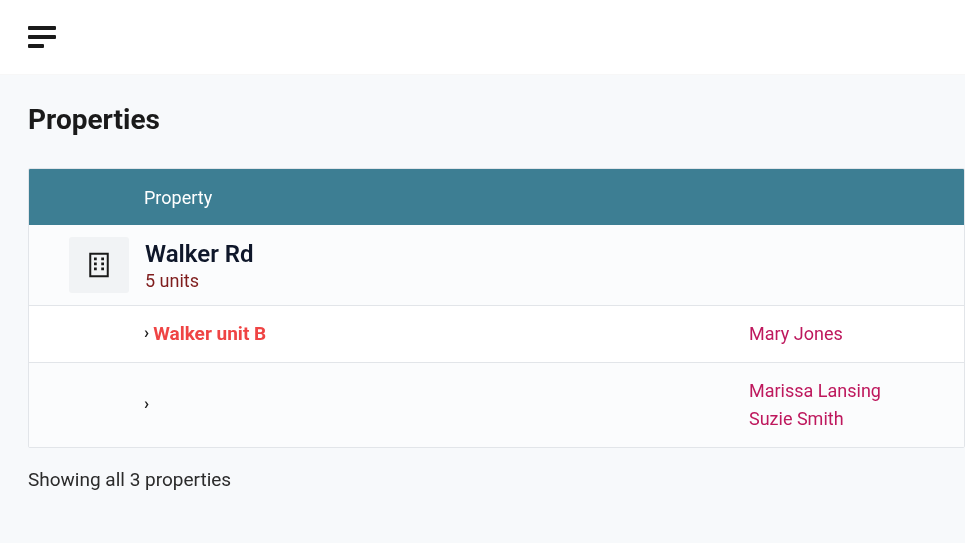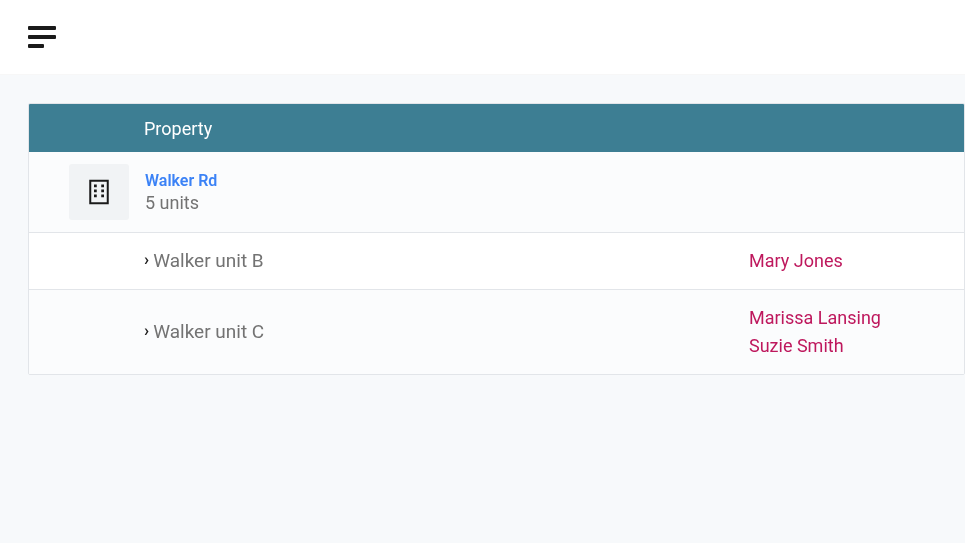--- a/index.html
+++ b/index.html
@@ -51,21 +51,21 @@
     .table-wrapper {
       background: #ffffff;
       border: 1px solid #e2e5e9;
       border-radius: 2px;
       overflow: hidden;
     }
     .table-header {
       background: #3d7e93;
       color: #ffffff;
       display: flex;
-      height: 48px;
+      height: 56px;
       align-items: center;
       font-size: 18px;
       font-weight: 400;
     }
     .col-property-header {
       padding-left: 115px;
       flex: 0 0 720px;
     }
     .col-tenants-header {
       flex: 1;
@@ -85,27 +85,27 @@
       display: flex;
       align-items: center;
       justify-content: center;
       margin-right: 16px;
     }
     .property-icon-box svg {
       width: 30px;
       height: 30px;
     }
     .property-name {
-      font-size: 16px;
+      font-size: 24px;
       font-weight: 600;
-      color: #3b82f6;
+      color: #0f172a;
     }
     .property-sub {
       font-size: 18px;
-      color: #737373;
+      color: #7f1d1d;
       margin-top: 2px;
     }
     .unit-row {
       display: flex;
       align-items: center;
       min-height: 56px;
       padding: 14px 0;
       border-bottom: 1px solid #e2e5e9;
     }
     .unit-row.alt {
@@ -123,22 +123,22 @@
     .chevron {
       font-size: 17px;
       color: #1a1a1a;
       margin-right: 4px;
       font-weight: 600;
       line-height: 1;
       transform: translateY(-1px);
     }
     .unit-name {
       font-size: 19px;
-      font-weight: 400;
-      color: #737373;
+      font-weight: 700;
+      color: #ef4444;
     }
     .tenants-cell {
       flex: 1;
       font-size: 18px;
       color: #be185d;
     }
     .tenant-line {
       line-height: 1.55;
     }
     .footer-text {
@@ -152,20 +152,21 @@
 
 <div class="top-bar">
   <div class="hamburger">
     <span></span>
     <span></span>
     <span></span>
   </div>
 </div>
 
 <div class="content">
+  <h1 class="page-title">Properties</h1>
 
   <div class="table-wrapper">
     <div class="table-header">
       <div class="col-property-header">Property</div>
     </div>
 
     <div class="property-parent-row">
       <div class="property-icon-box">
         <svg viewBox="0 0 24 24" fill="none" stroke="#1a1a1a" stroke-width="1.6">
           <rect x="5" y="3" width="14" height="18"></rect>
@@ -189,22 +190,22 @@
         <span class="unit-name">Walker unit B</span>
       </div>
       <div class="tenants-cell">
         <div class="tenant-line">Mary Jones</div>
       </div>
     </div>
 
     <div class="unit-row alt">
       <div class="unit-cell">
         <span class="chevron">›</span>
-        <span class="unit-name">Walker unit C</span>
       </div>
       <div class="tenants-cell">
         <div class="tenant-line">Marissa Lansing</div>
         <div class="tenant-line">Suzie Smith</div>
       </div>
     </div>
   </div>
 
+  <div class="footer-text">Showing all 3 properties</div>
 </div>
 
 </body></html>

